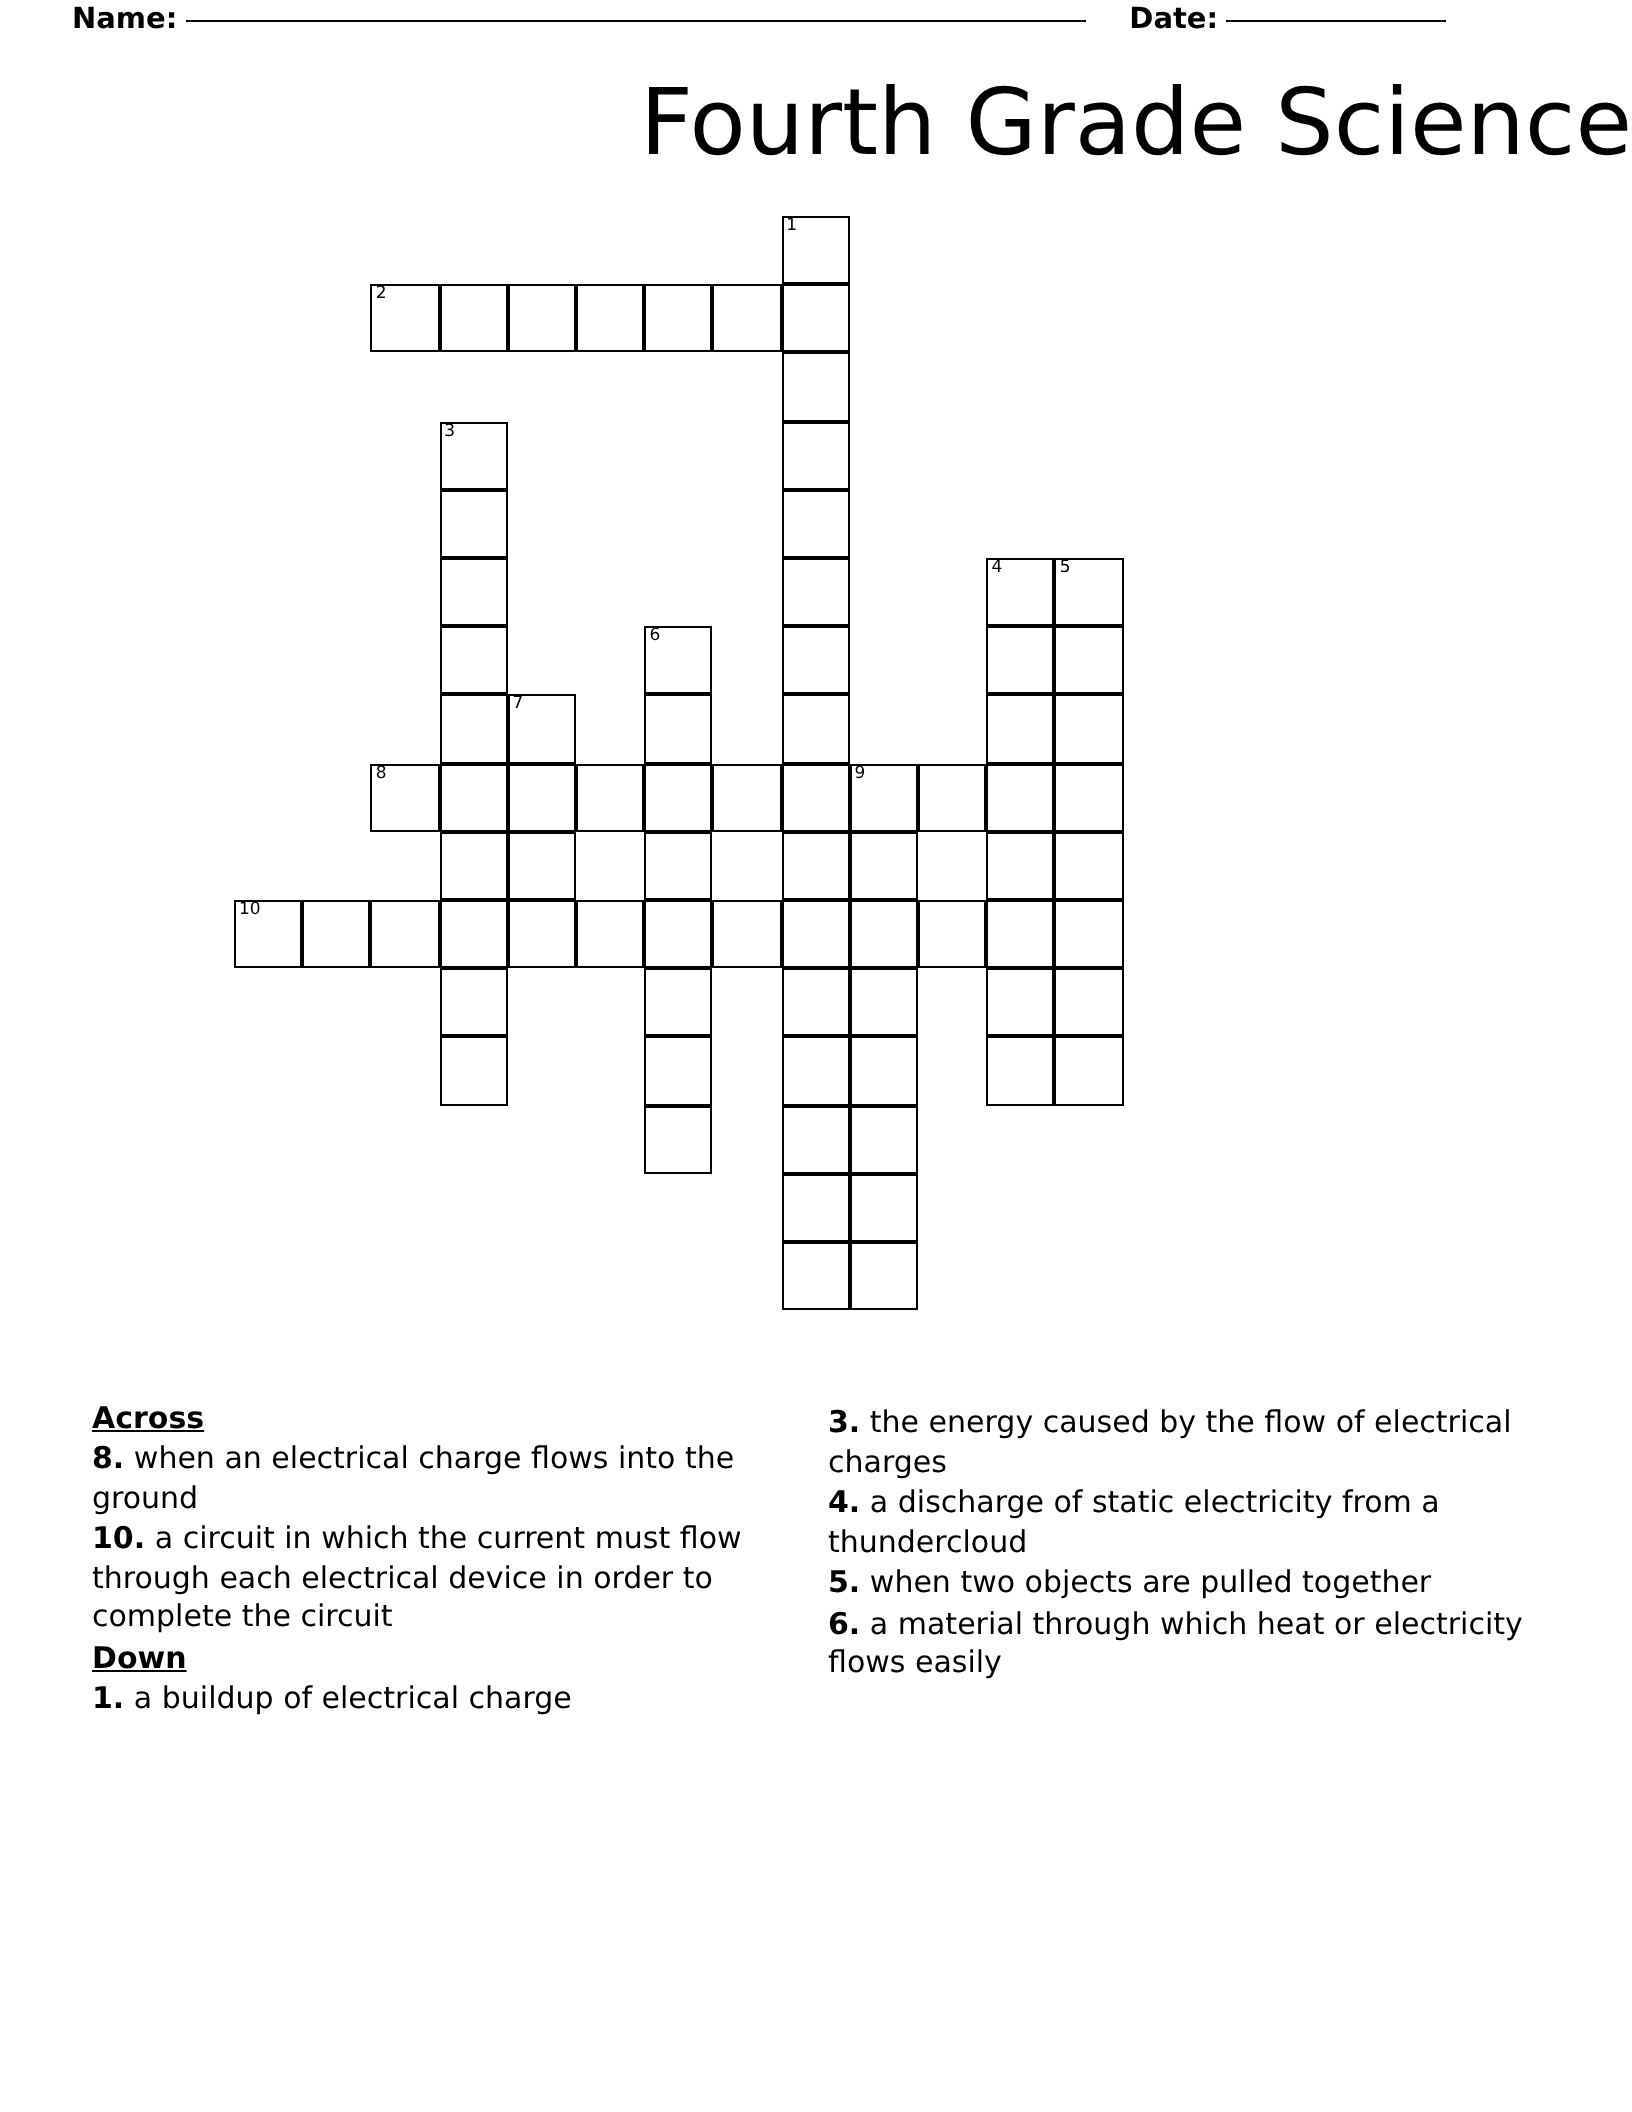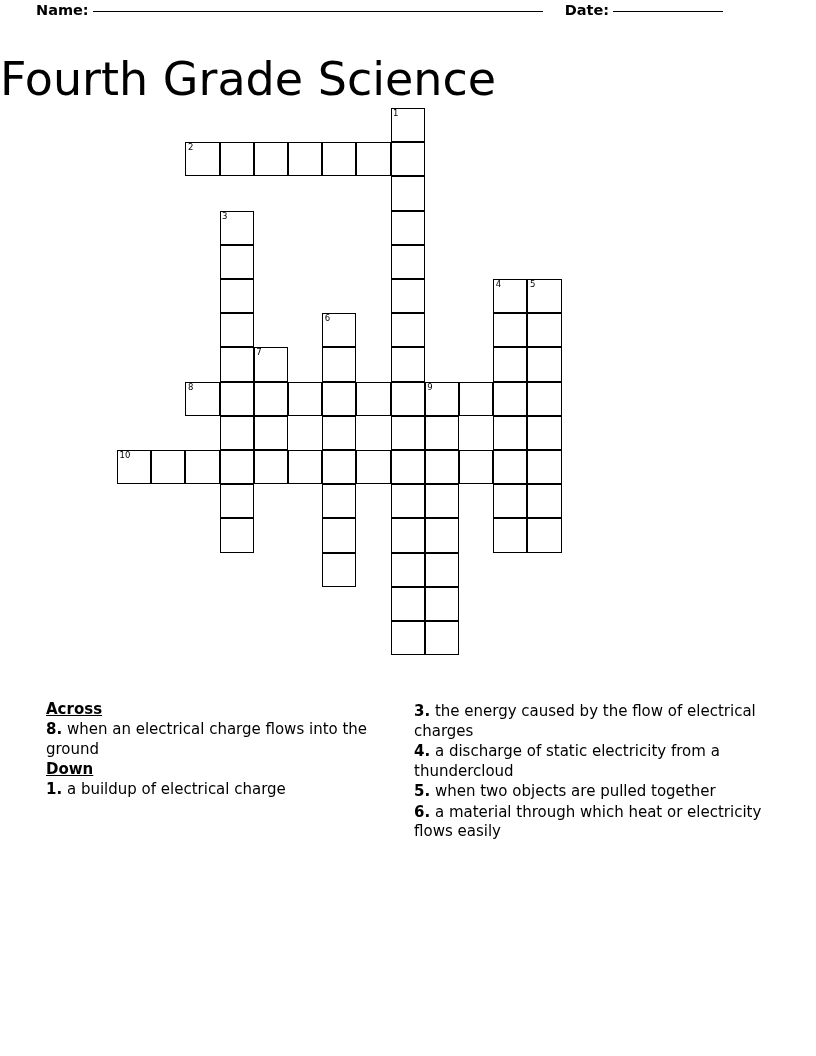--- a/index.html
+++ b/index.html
@@ -36,24 +36,24 @@
     position: relative;
     top: -3px;
   }
   .name-rule { width: 450px; margin-left: 4px; }
   .date-rule { width: 110px; margin-left: 4px; }
   .hl-gap { width: 22px; }
 
   
   .title {
     position: absolute;
-    top: 52px;
+    top: 34px;
     left: 0;
     width: 816px;
-    text-align: left;
+    text-align: right;
     font-size: 46px;
     font-weight: normal;
     letter-spacing: 0px;
     font-family: "DejaVu Sans", sans-serif;
   }
 
   
   #grid-wrap {
     position: absolute;
     top: 108px;
@@ -218,20 +218,24 @@
   </div>
 
 <div class="clues">
   <div class="clue-col left">
     <div class="clue-heading">Across</div>
 
     <p class="clue">
       <span class="num">8.</span>
       <span>when an electrical charge flows into the ground</span>
     </p>
+    <p class="clue">
+      <span class="num">10.</span>
+      <span>a circuit in which the current must flow through each electrical device in order to complete the circuit</span>
+    </p>
 
     <div class="clue-heading">Down</div>
 
     <p class="clue">
       <span class="num">1.</span>
       <span>a buildup of electrical charge</span>
     </p>
   </div>
 
   <div class="clue-col right">

